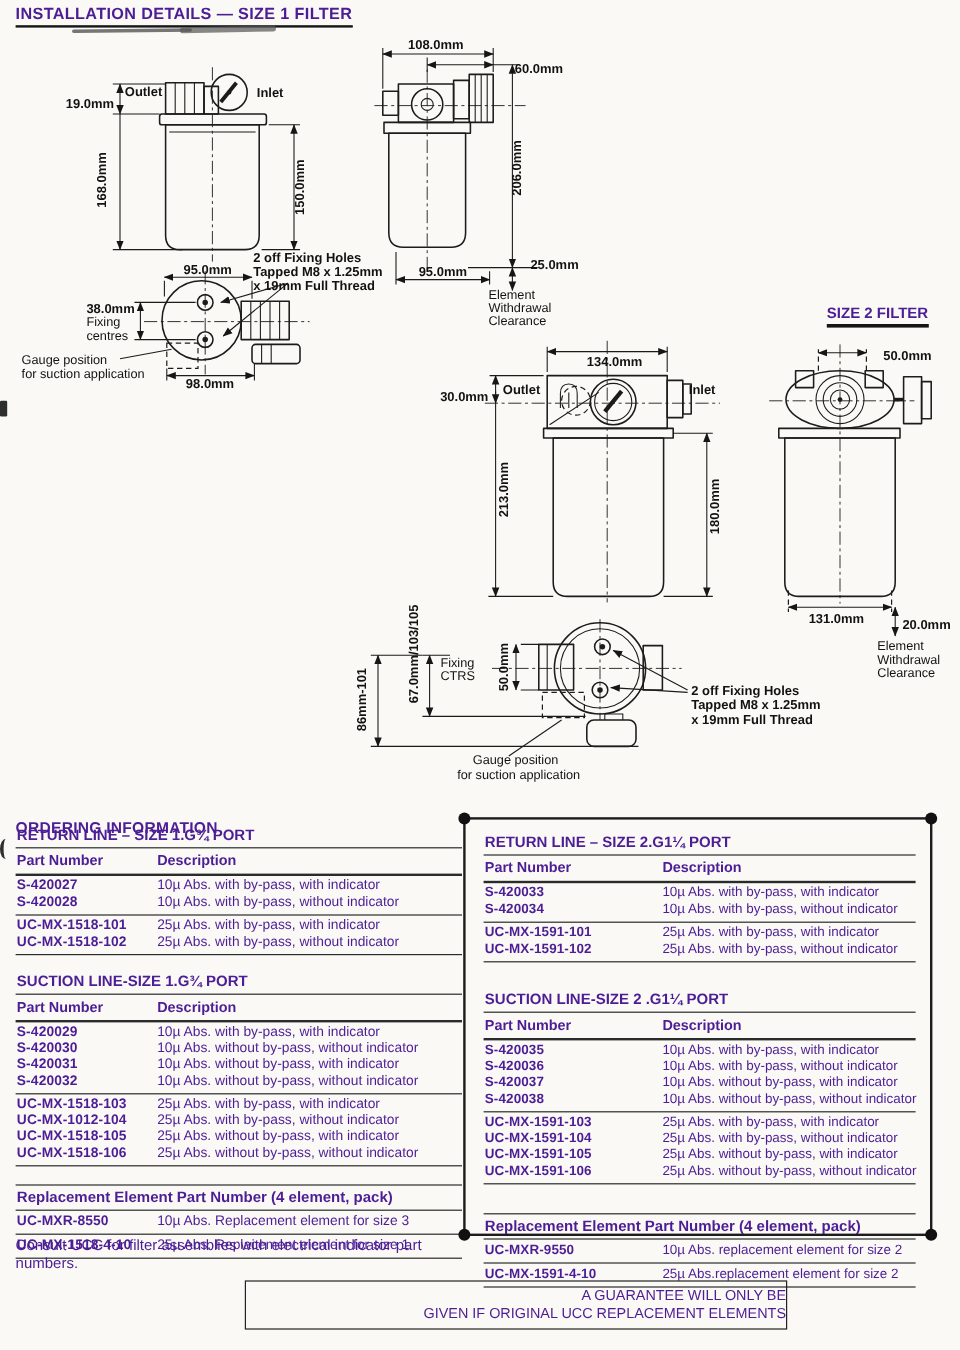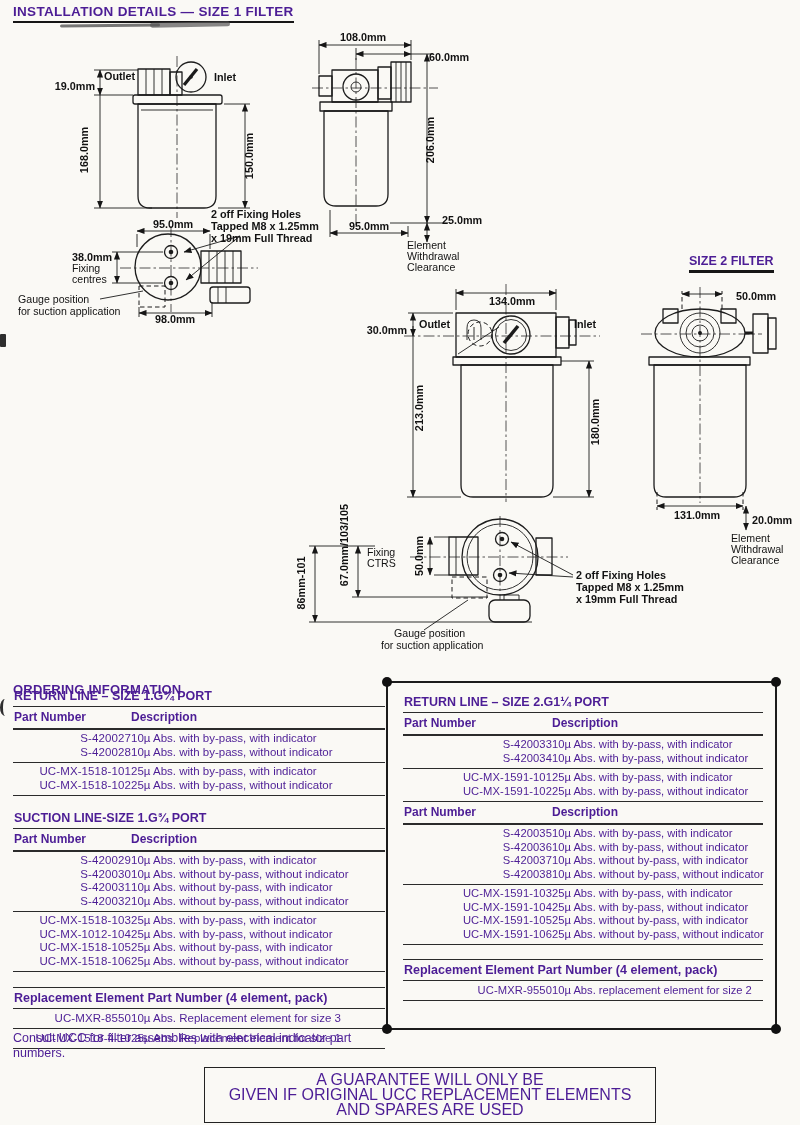--- a/index.html
+++ b/index.html
@@ -22,29 +22,29 @@
   .col-left{position:absolute;left:13px;top:689px;width:372px;}
   .box-right{position:absolute;left:386px;top:681px;width:391px;height:349px;border:2.2px solid #1c1c1c;box-sizing:border-box;padding:12px 12px 0 15px;}
   .corner-dot{position:absolute;width:10px;height:10px;border-radius:50%;background:#111;}
   .dot-tl{left:-6px;top:-6px;} .dot-tr{right:-6px;top:-6px;} .dot-bl{left:-6px;bottom:-6px;} .dot-br{right:-6px;bottom:-6px;}
   .tbl{margin-bottom:15px;}
   .tbl-title{font-size:12.5px;font-weight:bold;padding:0 0 3px 1px;border-bottom:1.4px solid #2b2b2b;white-space:nowrap;}
   .tbl-head{display:grid;grid-template-columns:117px 1fr;font-size:12px;font-weight:bold;padding:3px 12px 4px 1px;border-bottom:2.2px solid #2b2b2b;}
   .tbl-group{padding:2px 0 3px 1px;border-bottom:1.6px solid #2b2b2b;}
   .row{display:grid;grid-template-columns:117px 1fr;font-size:11.5px;line-height:13.5px;}
   .row span{white-space:nowrap;}
-  .row .part{font-weight:normal;letter-spacing:.1px;text-align:right;}
+  .row .part{font-weight:bold;letter-spacing:.1px;}
   .repl{margin-top:14px;border-top:1.4px solid #2b2b2b;padding-top:3px;}
   .repl .tbl-group{padding:2px 0 3px 1px;}
   .repl .row{line-height:14px;}
   .box-right .tbl-head,.box-right .row{grid-template-columns:148px 1fr;}
   .box-right .row{font-size:11.2px;}
-  .box-right .tbl{margin-bottom:0;}
+  .box-right .tbl{margin-bottom:24px;}
   .consult-note{position:absolute;left:13px;top:1031px;width:356px;font-size:12.5px;line-height:15px;}
-  .guarantee-box{position:absolute;left:204px;top:1067px;width:452px;border:1.8px solid #222;text-align:center;font-size:16px;line-height:15px;padding:4px 0 5px;box-sizing:border-box;}
+  .guarantee-box{position:absolute;left:204px;top:1067px;width:452px;border:1.8px solid #222;text-align:right;font-size:12px;line-height:15px;padding:4px 0 5px;box-sizing:border-box;}
 </style>
 </head>
 <body>
 
 <div class="page">
 
   <div class="page-title">INSTALLATION DETAILS — SIZE 1 FILTER</div>
   <div class="smudge1"></div>
   <div class="smudge2"></div>
   <div class="edge-mark-a"></div>
@@ -368,20 +368,21 @@
             <span>25µ Abs. with by-pass, with indicator</span>
           </div>
         <div class="row">
             <span class="part">UC-MX-1591-102</span>
             <span>25µ Abs. with by-pass, without indicator</span>
           </div>
       </div>
     </section>
 
     <section class="tbl">
+      <div class="tbl-title">SUCTION LINE-SIZE 2 .G1¼ PORT</div>
       <div class="tbl-head">
         <span class="part">Part Number</span>
         <span>Description</span>
       </div>
       <div class="tbl-group">
         <div class="row">
             <span class="part">S-420035</span>
             <span>10µ Abs. with by-pass, with indicator</span>
           </div>
         <div class="row">
@@ -418,24 +419,29 @@
     </section>
 
     <section class="tbl repl">
       <div class="tbl-title">Replacement Element Part Number (4 element, pack)</div>
       <div class="tbl-group">
         <div class="row">
             <span class="part">UC-MXR-9550</span>
             <span>10µ Abs. replacement element for size 2</span>
           </div>
       </div>
+      <div class="tbl-group">
+        <div class="row">
+            <span class="part">UC-MX-1591-4-10</span>
+            <span>25µ Abs.replacement element for size 2</span>
+          </div>
+      </div>
     </section>
   </div>
 
   <div class="consult-note">Consult UCC for filter assemblies with electrical indicator part numbers.</div>
 
   <div class="guarantee-box">
     <div>A GUARANTEE WILL ONLY BE</div>
     <div>GIVEN IF ORIGINAL UCC REPLACEMENT ELEMENTS</div>
-    <div>AND SPARES ARE USED</div>
   </div>
 
 </div>
 
 </body></html>

